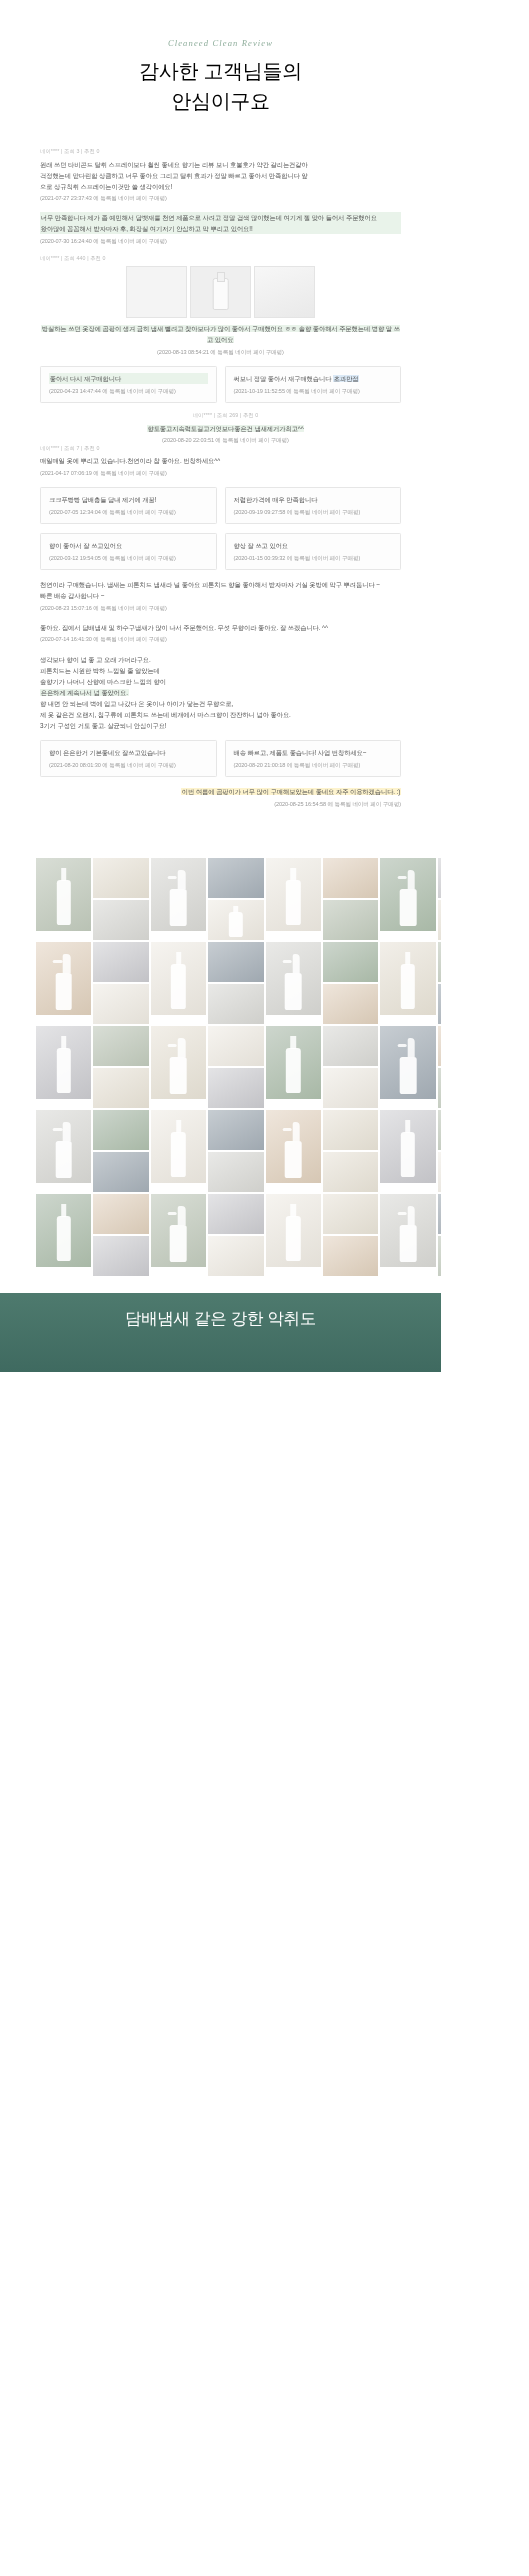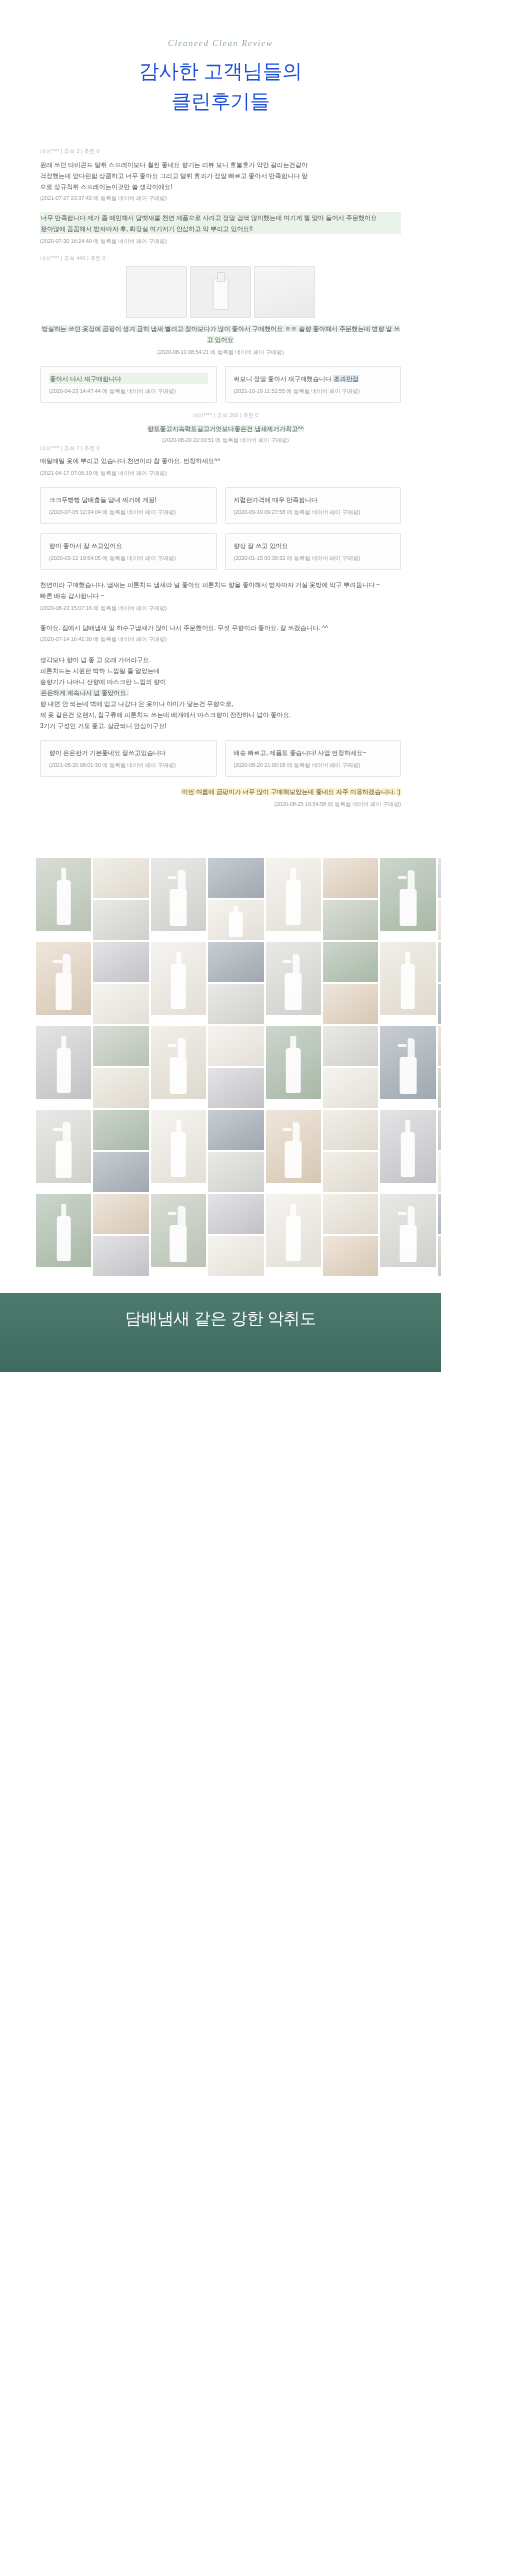--- a/index.html
+++ b/index.html
@@ -19,21 +19,21 @@
     font-size: 8.6px;
     color: #8fae9c;
     letter-spacing: 1.1px;
     font-family: "Liberation Serif", serif;
     font-style: italic;
     margin-bottom: 9.3px;
   }
   .headline {
     font-size: 20px;
     line-height: 1.48;
-    color: #1d4ed8;
+    color: #000000;
     font-weight: 400;
     letter-spacing: -0.3px;
   }
 
   
   .reviews { padding: 12px 40px 20px; }
   .rv { margin-bottom: 9.3px; }
   .rv-meta {
     font-size: 5.3px;
     color: #b9b9b9;
@@ -192,21 +192,21 @@
 </style>
 </head>
 <body>
 
 <div class="page">
 
   <div class="header">
     <div class="eyebrow">Cleaneed Clean Review</div>
     <div class="headline">
       <div>감사한 고객님들의</div>
-      <div>클린후기들</div>
+      <div>안심이구요</div>
     </div>
   </div>
 
   <div class="reviews">
 
     <div class="rv">
       <div class="rv-meta">네이****  |  조회 3  |  추천 0</div>
       <div class="rv-body">
         <div>원래 쓰던 타비콘드 탈취 스프레이보다 훨씬 좋네요 향기는 리뷰 보니 호불호가 약간 갈리는건같아</div>
         <div>걱정했는데 맏다린함 상큼하고 너무 좋아요 그리고 탈취 효과가 정말 빠르고 좋아서 만족합니다 앞</div>

